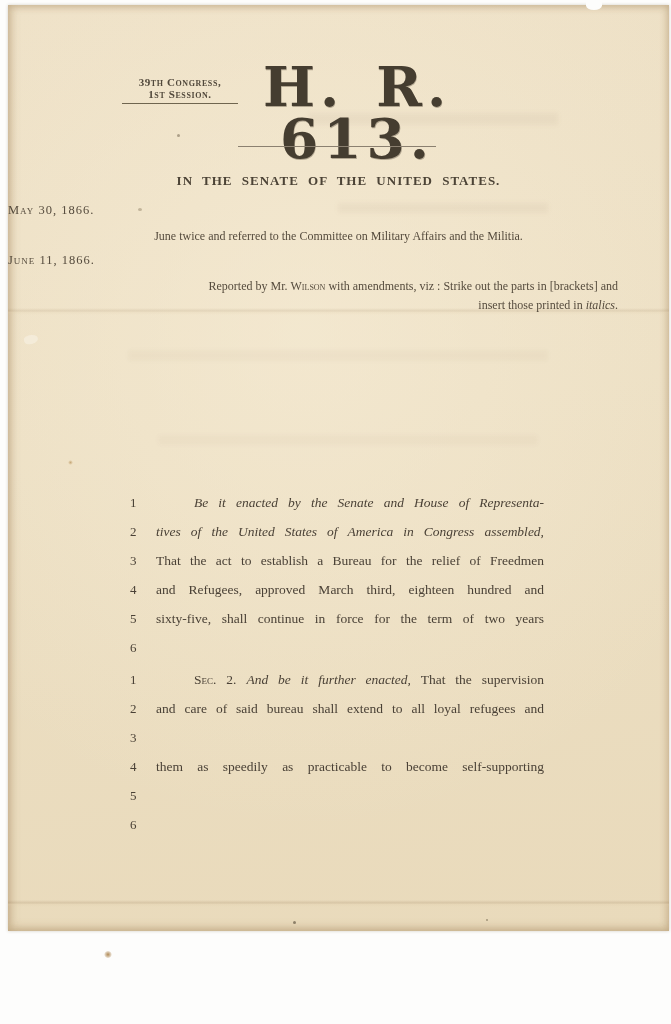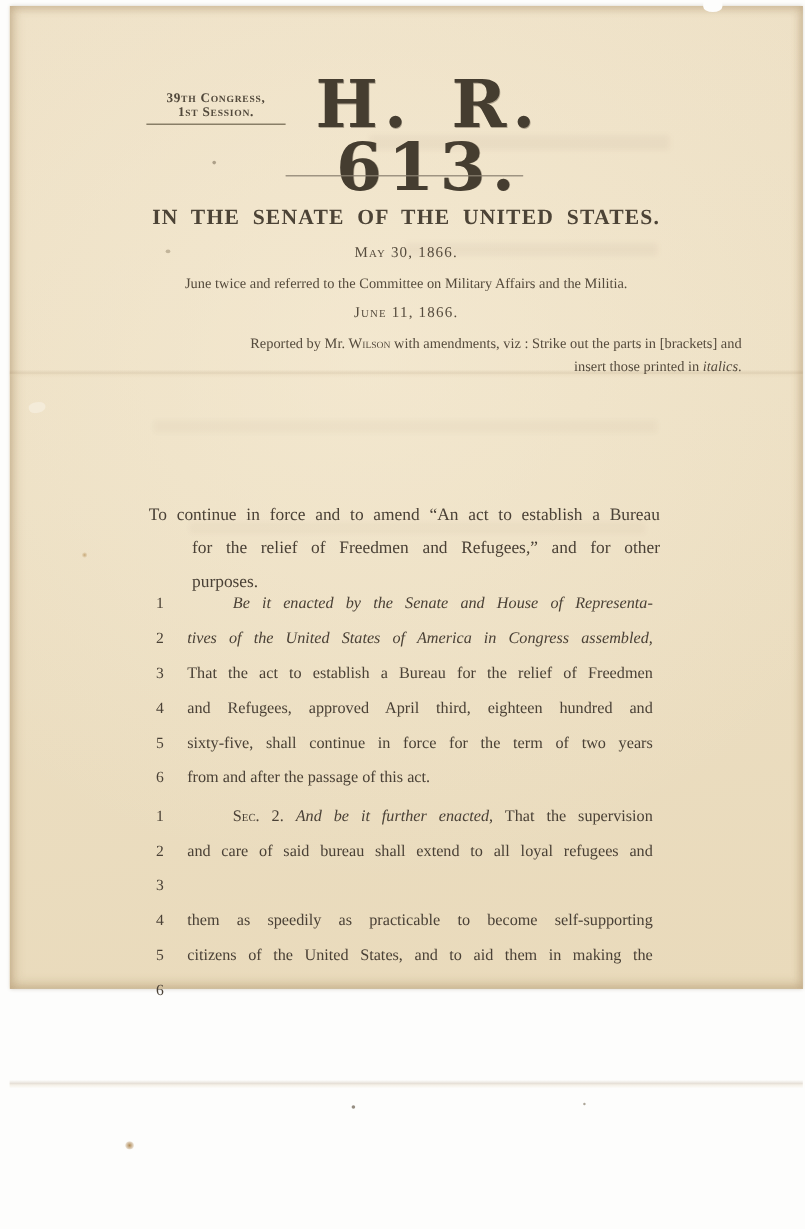--- a/index.html
+++ b/index.html
@@ -2,21 +2,21 @@
 <html><head>
 <meta charset="utf-8">
 <style>
   html,body{margin:0;padding:0;}
   body{
     width:671px;height:1024px;position:relative;overflow:hidden;
     background:#fdfdfc;
     font-family:"Liberation Serif", serif;
   }
   .paper{
-    position:absolute;left:8px;top:5px;width:661px;height:819px;
+    position:absolute;left:8px;top:5px;width:661px;height:926px;
     background:
       radial-gradient(ellipse 120% 90% at 45% 35%, rgba(248,238,216,0.55), rgba(248,238,216,0) 60%),
       linear-gradient(172deg,#eee1c7 0%, #ecdfc3 45%, #e9dabb 100%);
     box-shadow:
       inset 4px 0 9px rgba(168,138,98,0.30),
       inset -3px 0 7px rgba(168,138,98,0.20),
       inset 0 3px 7px rgba(168,138,98,0.18),
       inset 0 -4px 9px rgba(168,138,98,0.26),
       0 0 3px rgba(90,70,40,0.25);
   }
@@ -49,25 +49,25 @@
   }
   .bill-number{
     position:absolute;left:184px;top:56px;width:330px;text-align:center;
     font-family:"DejaVu Serif", serif;font-weight:bold;
     font-size:55px;line-height:52px;letter-spacing:5px;word-spacing:8px;
     color:#453d30;text-shadow:0.6px 0.6px 0 rgba(60,50,35,0.35);
   }
   .rule{position:absolute;left:230px;top:141px;width:198px;height:1px;background:#8b8070;}
   .chamber{
     position:absolute;left:0;top:166px;width:100%;text-align:center;
-    font-size:18px;line-height:20px;letter-spacing:1px;word-spacing:5px;
+    font-size:13px;line-height:20px;letter-spacing:1px;word-spacing:5px;
     color:#4c4336;font-weight:bold;
   }
   .dateline{
-    position:absolute;left:0;width:100%;text-align:center;
+    position:absolute;left:0;width:100%;
     font-size:12.5px;color:#554b3d;font-variant:small-caps;letter-spacing:1px;
   }
   .date-1{top:198px;}
   .date-2{top:248px;}
   .referral{
     position:absolute;left:0;top:224px;width:100%;text-align:center;
     font-size:12px;color:#554b3d;
   }
   .reported{
     position:absolute;left:50px;top:272px;width:560px;text-align:right;
@@ -134,72 +134,65 @@
   <div class="referral">June twice and referred to the Committee on Military Affairs and the Militia.</div>
 
   <div class="dateline date-2">June 11, 1866.</div>
 
   <div class="reported" id="reported">
       <div><span>Reported by Mr. </span><span class="sc">Wilson</span><span> with amendments, viz : Strike out the parts in [brackets] and</span></div>
       <div><span>insert those printed in </span><span class="it">italics</span><span>.</span></div>
     </div>
 
 
-  <div class="act-title">
-    <div class="t-line fill">To continue in force and to amend “An act to establish a Bureau</div>
-    <div class="t-line t-cont fill">for the relief of Freedmen and Refugees,” and for other</div>
-    <div class="t-line t-cont">purposes.</div>
-  </div>
 
   <div class="sections" id="sections">
       <div class="section-block">
         <div class="line-row">
           <div class="num">1</div>
           <div class="ltext fill indent"><span class="it">Be it enacted by the Senate and House of Representa-</span></div>
         </div>
         <div class="line-row">
           <div class="num">2</div>
           <div class="ltext fill"><span class="it">tives of the United States of America in Congress assembled,</span></div>
         </div>
         <div class="line-row">
           <div class="num">3</div>
           <div class="ltext fill"><span>That the act to establish a Bureau for the relief of Freedmen</span></div>
         </div>
         <div class="line-row">
           <div class="num">4</div>
-          <div class="ltext fill"><span>and Refugees, approved April third, eighteen hundred and</span></div>
+          <div class="ltext fill"><span>and Refugees, approved March third, eighteen hundred and</span></div>
         </div>
         <div class="line-row">
           <div class="num">5</div>
           <div class="ltext fill"><span>sixty-five, shall continue in force for the term of two years</span></div>
         </div>
         <div class="line-row">
           <div class="num">6</div>
-          <div class="ltext"><span>from and after the passage of this act.</span></div>
         </div>
       </div>
       <div class="section-block">
         <div class="line-row">
           <div class="num">1</div>
           <div class="ltext fill indent"><span class="sc">Sec. 2. </span><span class="it">And be it further enacted,</span><span> That the supervision</span></div>
         </div>
         <div class="line-row">
           <div class="num">2</div>
           <div class="ltext fill"><span>and care of said bureau shall extend to all loyal refugees and</span></div>
         </div>
         <div class="line-row">
           <div class="num">3</div>
         </div>
         <div class="line-row">
           <div class="num">4</div>
           <div class="ltext fill"><span>them as speedily as practicable to become self-supporting</span></div>
         </div>
         <div class="line-row">
           <div class="num">5</div>
-          <div class="ltext fill"><span>citizens of the United States, and to aid them in making the</span></div>
         </div>
         <div class="line-row">
           <div class="num">6</div>
         </div>
       </div>
     </div>
 
 </div>
 
 </body></html>

